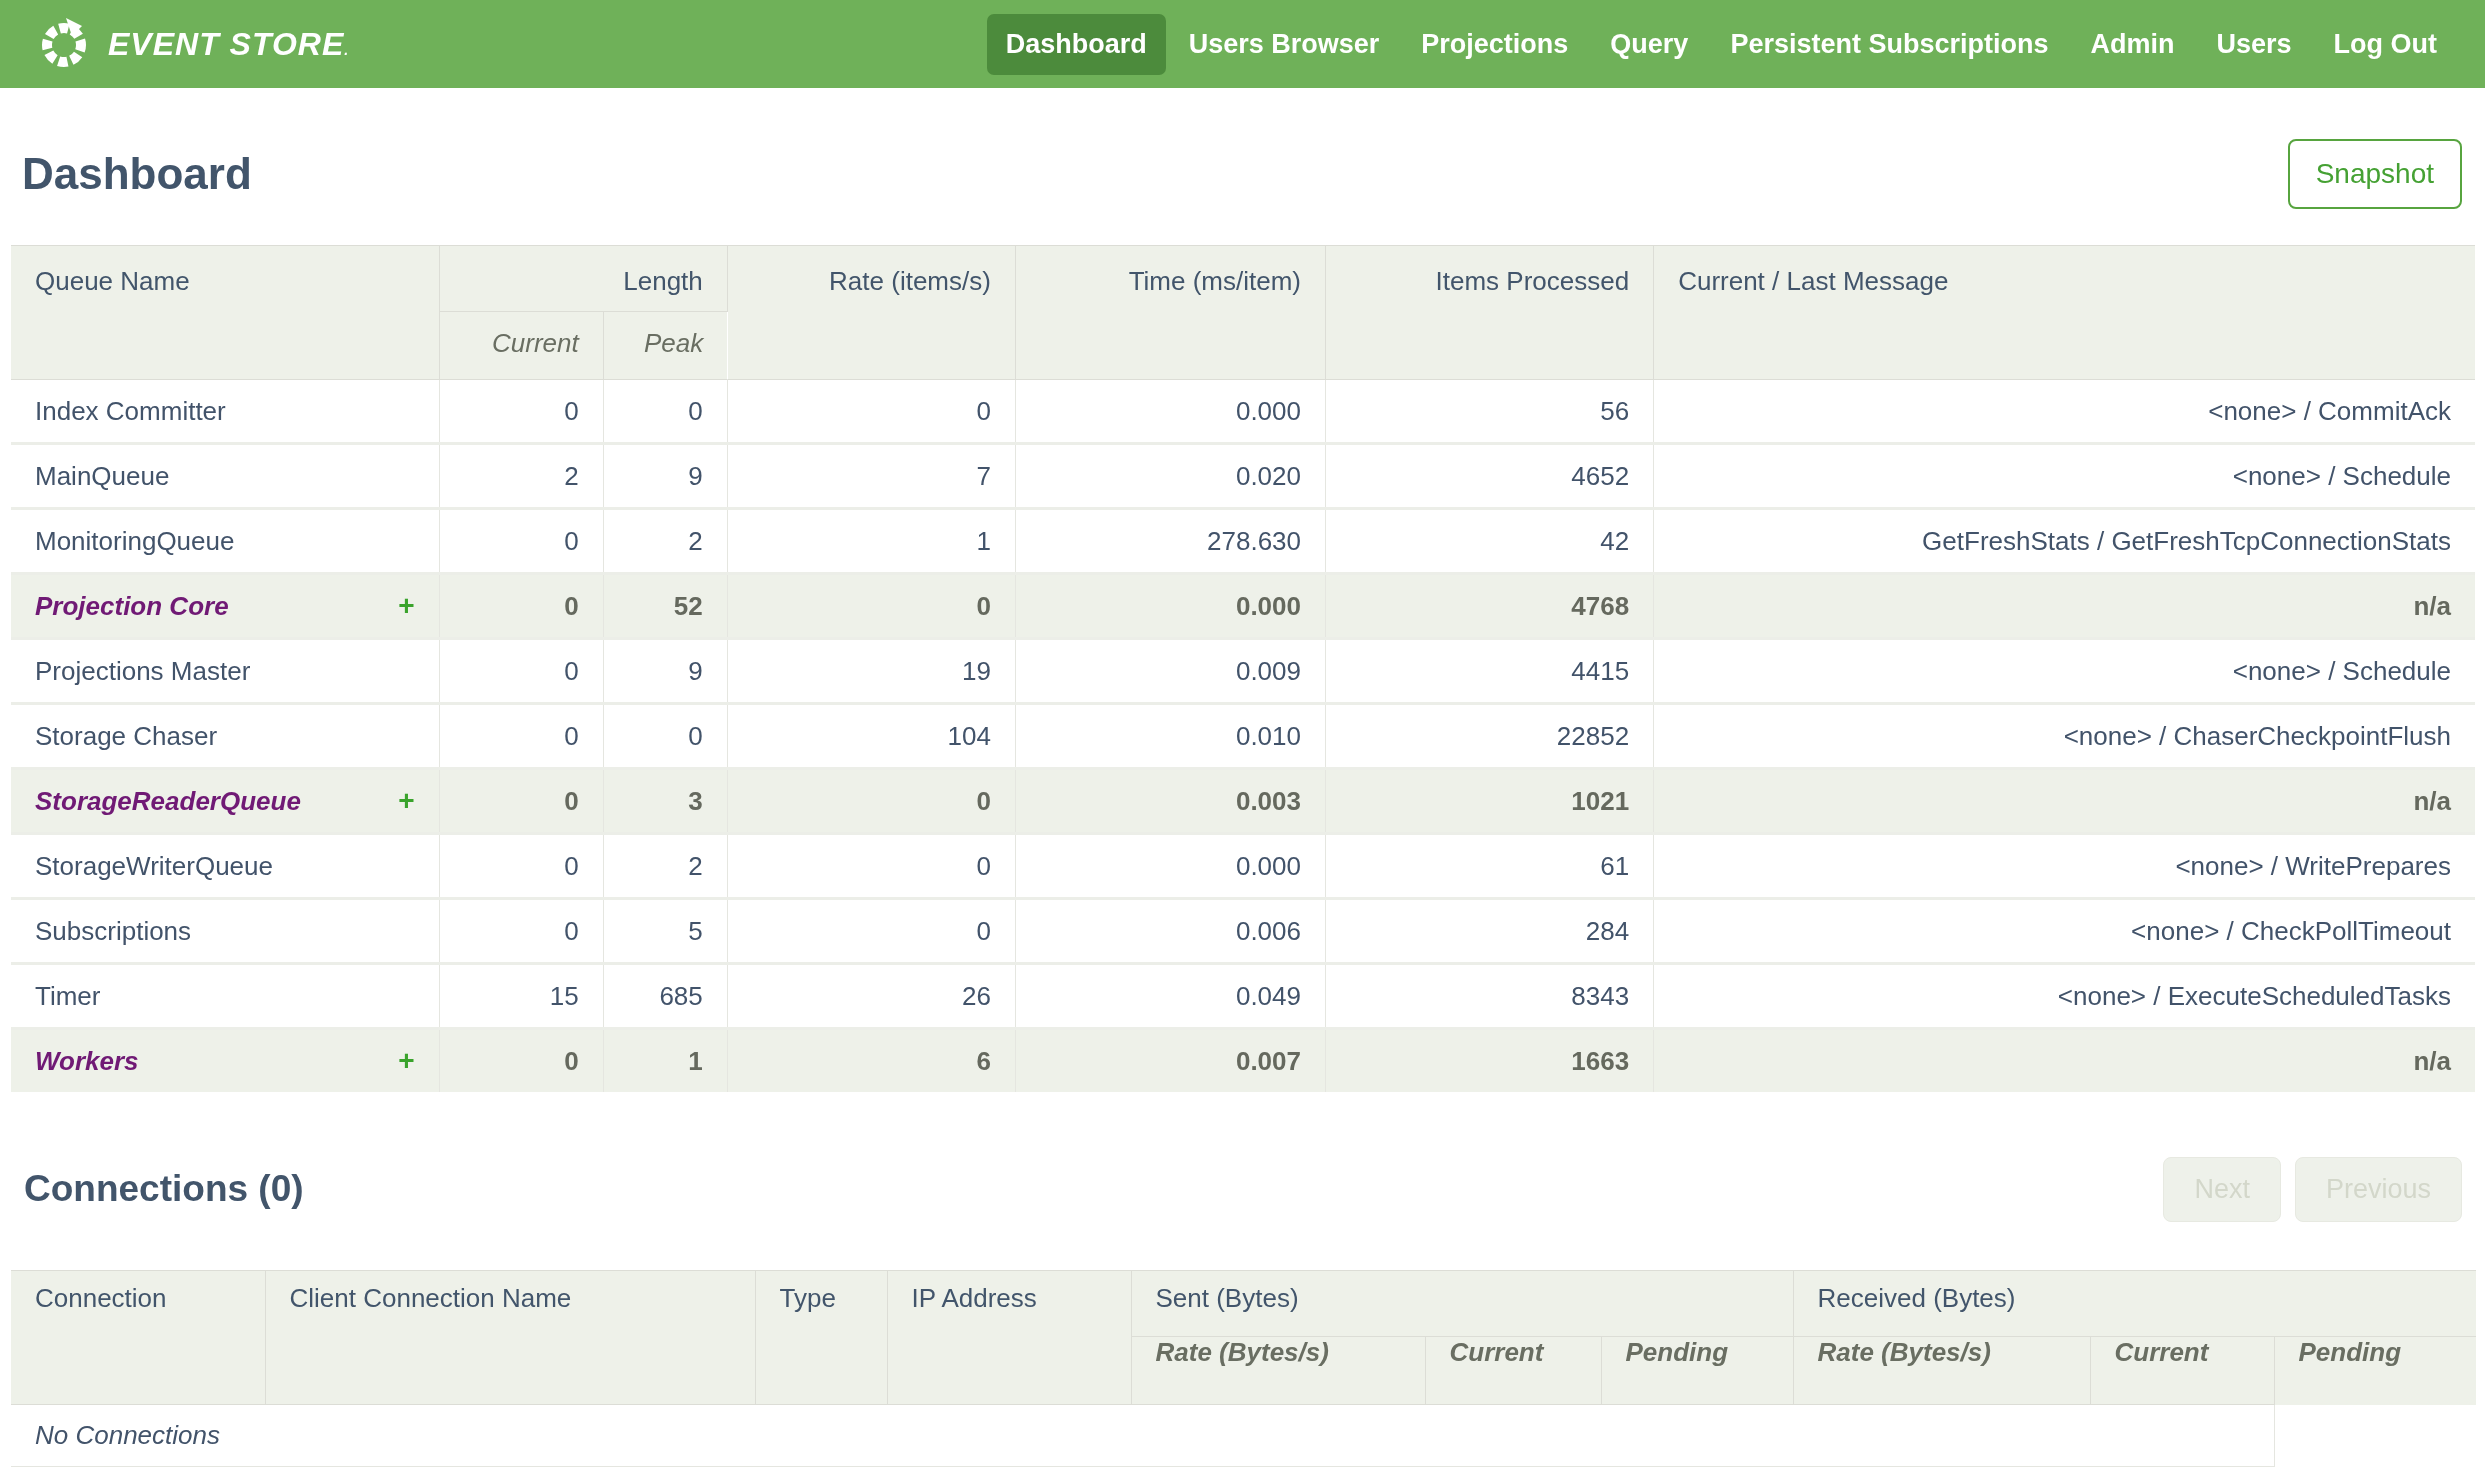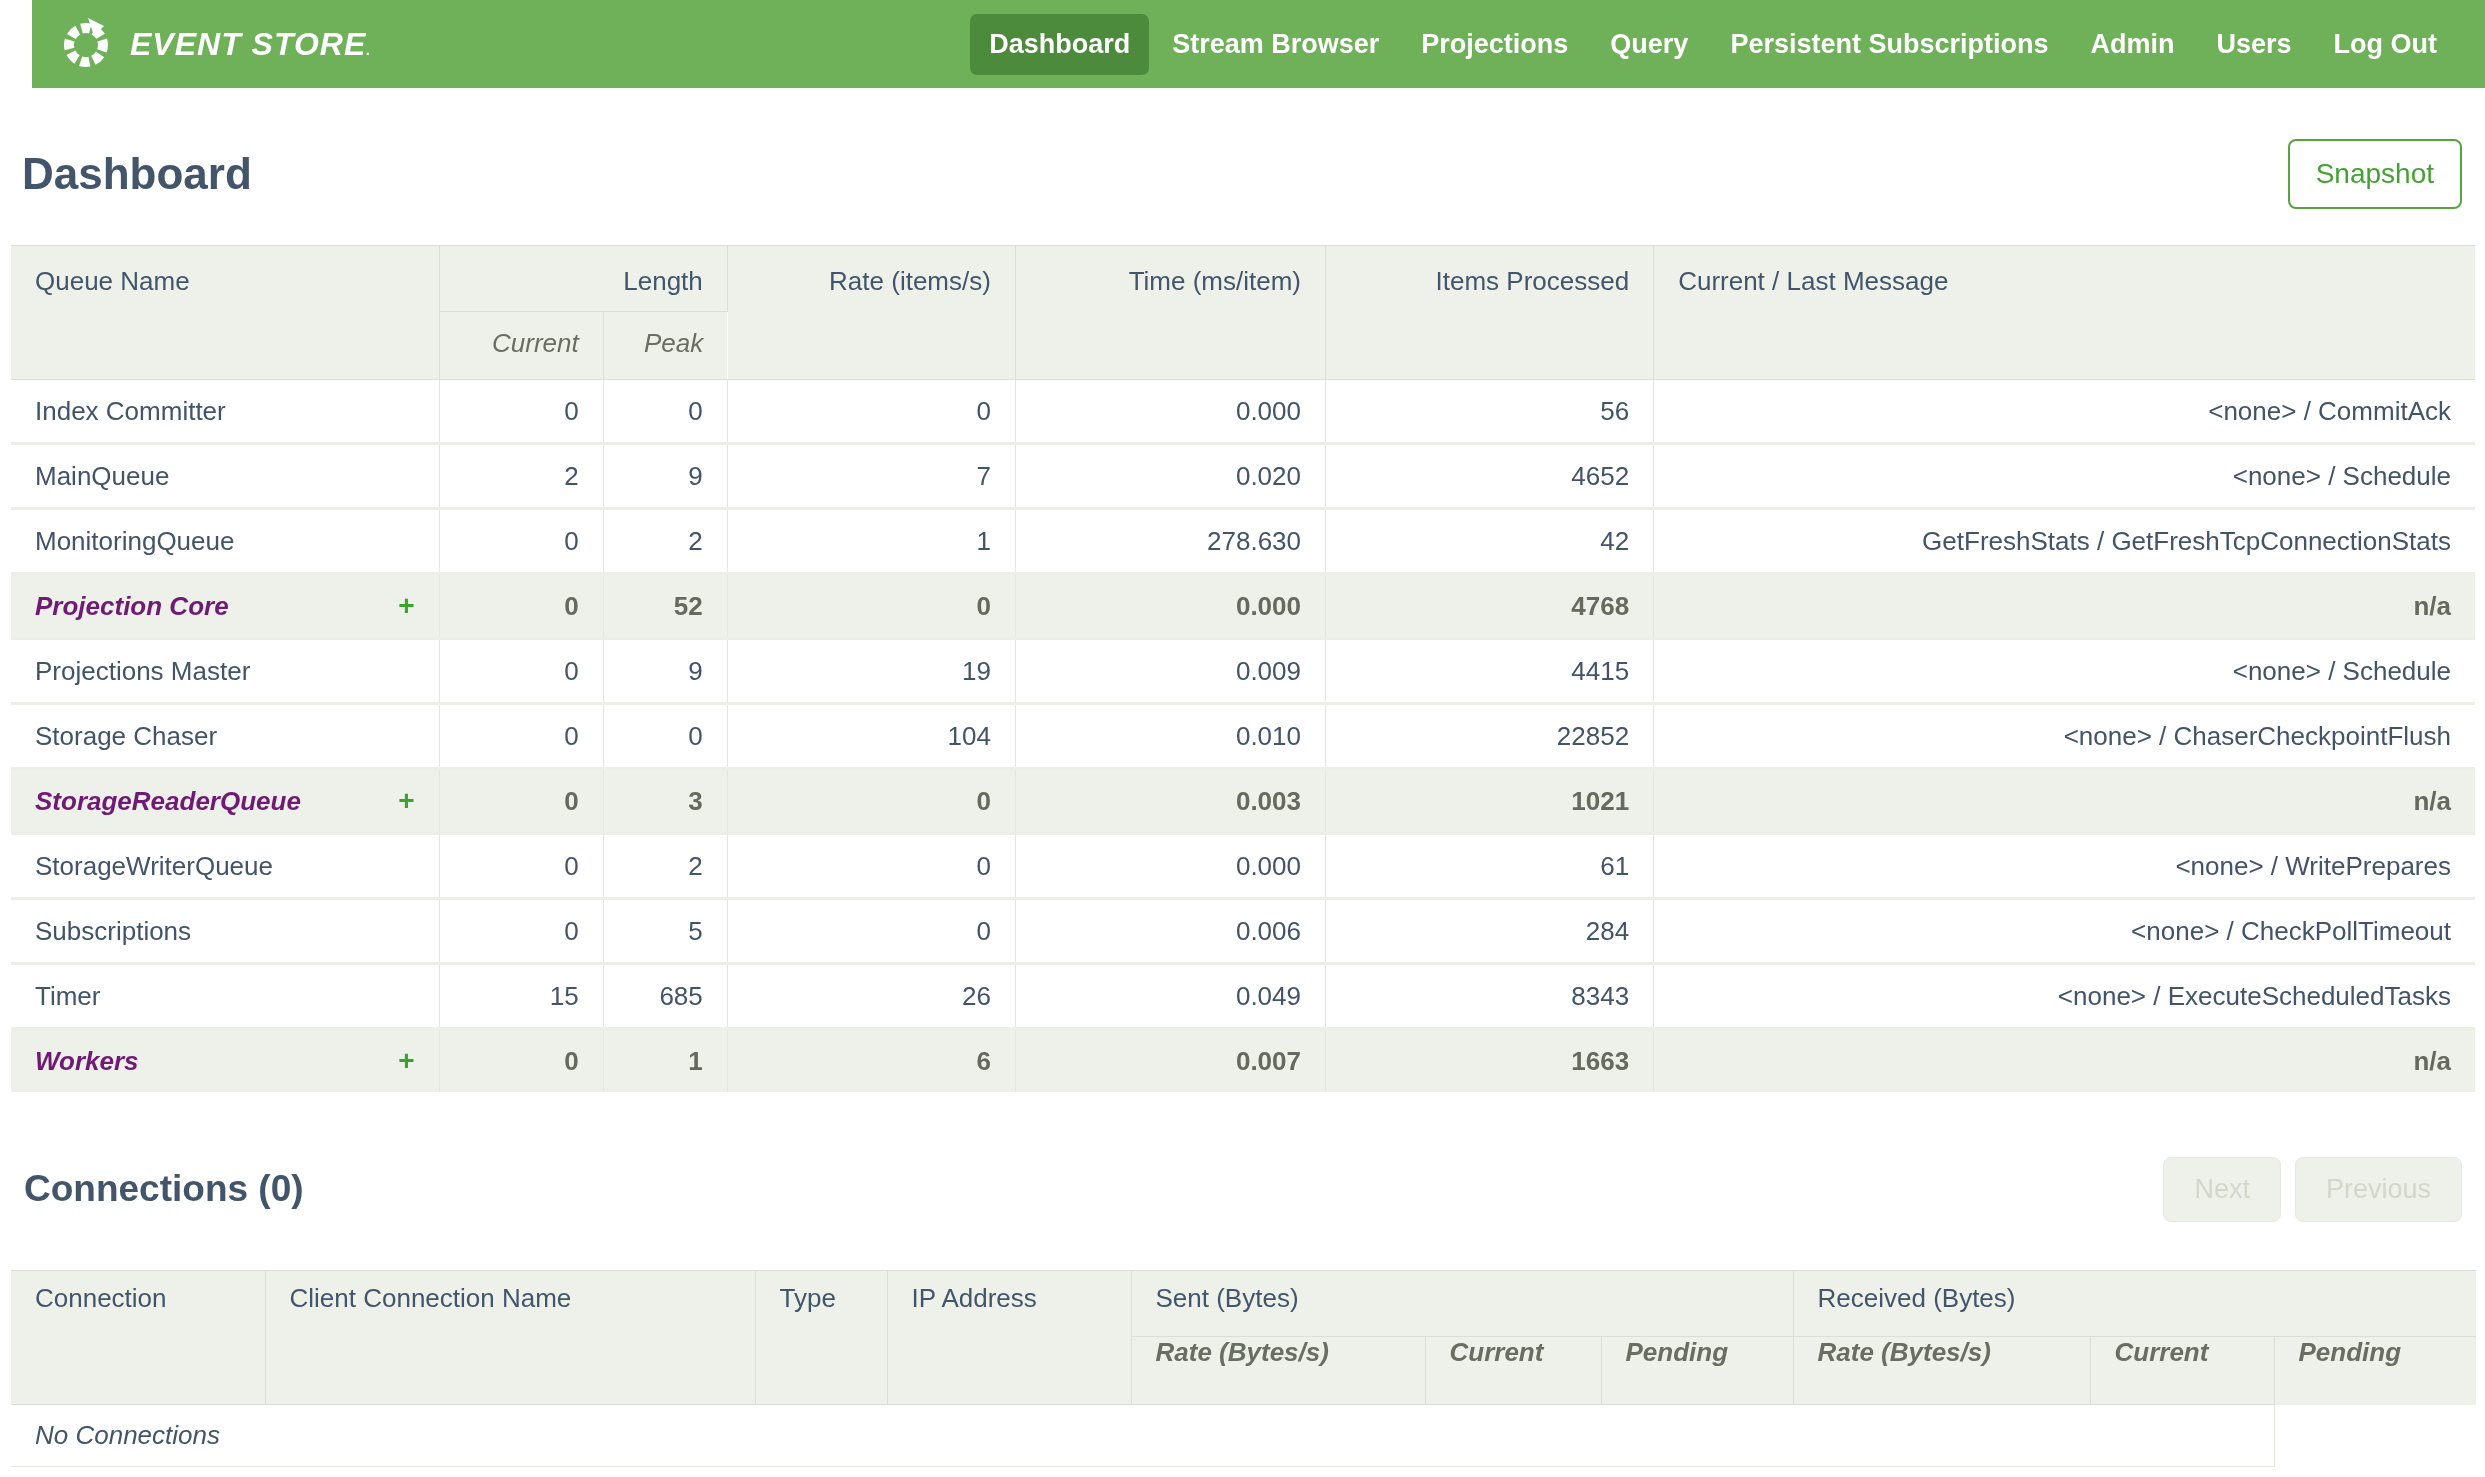--- a/index.html
+++ b/index.html
@@ -16,22 +16,21 @@
   *{box-sizing:border-box;}
   html,body{margin:0;padding:0;}
   body{
     width:2486px;height:1478px;background:#ffffff;overflow:hidden;
     font-family:"Liberation Sans",sans-serif;
   }
   
   .nav{
     height:88px;background:var(--brand-green);
     display:flex;align-items:center;justify-content:space-between;
-    padding:0 30px 0 26px;
-    margin-left:32px;
+    padding:0 30px 0 36px;
   }
   .logo{display:flex;align-items:center;gap:16px;}
   .logo svg{display:block;}
   .logo-text{
     color:#fff;font-size:32px;font-weight:bold;font-style:italic;
     letter-spacing:1px;white-space:nowrap;
   }
   .logo-mark{color:#fff;font-size:14px;vertical-align:baseline;}
   .nav-menu{display:flex;align-items:center;gap:4px;}
   .nav-item{
@@ -126,21 +125,21 @@
         <g fill="none" stroke="#ffffff" stroke-width="10">
           <circle cx="28" cy="29" r="17" stroke-dasharray="9 4" stroke-dashoffset="3"></circle>
         </g>
         <path d="M30 2 L46 10 L36 20 Z" fill="#ffffff"></path>
       </svg>
     </span>
     <span class="logo-text"><span>EVENT STORE</span><span class="logo-mark">.</span></span>
   </div>
   <div class="nav-menu">
       <a class="nav-item active">Dashboard</a>
-      <a class="nav-item">Stream Browser</a>
+      <a class="nav-item">Users Browser</a>
       <a class="nav-item">Projections</a>
       <a class="nav-item">Query</a>
       <a class="nav-item">Persistent Subscriptions</a>
       <a class="nav-item">Admin</a>
       <a class="nav-item">Users</a>
       <a class="nav-item">Log Out</a>
     </div>
 </div>
 
 <div class="page-head">

